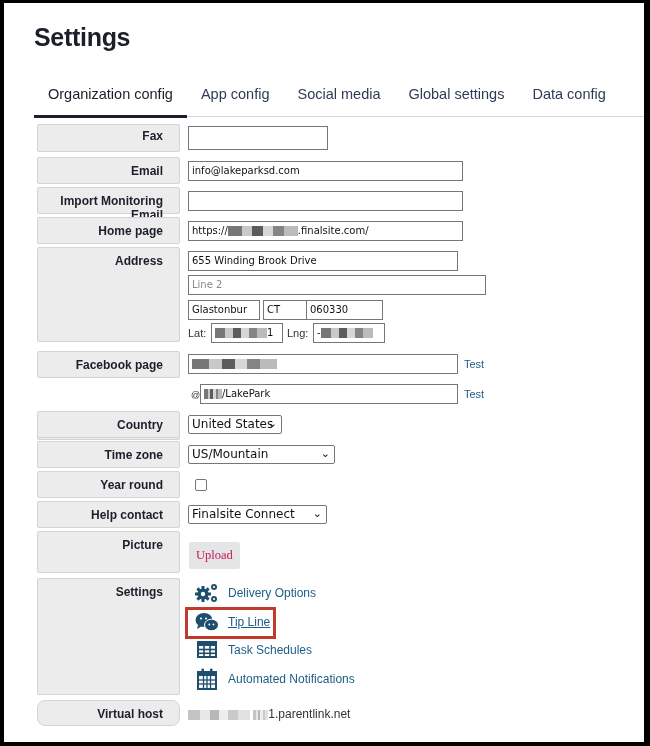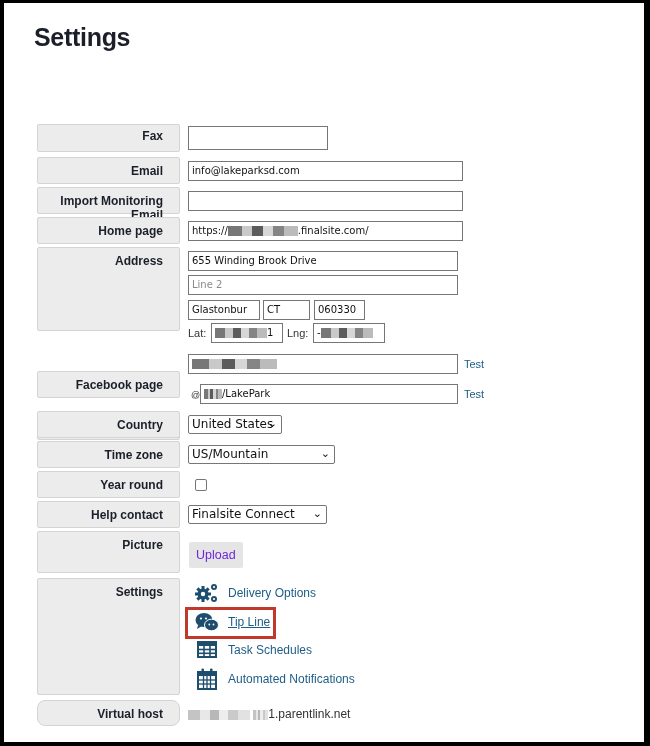--- a/index.html
+++ b/index.html
@@ -49,36 +49,43 @@
   .blur {
     display: inline-block; height: 10px; background: linear-gradient(90deg,#555 0 20%,#bbb 20% 35%,#333 35% 50%,#ccc 50% 65%,#666 65% 80%,#aaa 80%);
     vertical-align: middle; opacity: .8;
   }
   .link-test { position: absolute; font-size: 11px; color: #1d5d86; cursor: pointer; }
   .small-label { position: absolute; font-size: 11px; color: #333; }
   .checkbox {
     position: absolute; width: 12px; height: 12px; border: 1px solid #767676; border-radius: 2px; background: #fff; box-sizing: border-box;
   }
   .upload-btn {
-    position: absolute; background: #e5e5e5; color: #6d28d9; font-family: Liberation Sans, sans-serif;
+    position: absolute; background: #e5e5e5; color: #be185d; font-family: Liberation Serif, serif;
     font-size: 12.5px; padding: 6px 7px; border-radius: 2px; cursor: pointer;
   }
   .setting-link { position: absolute; display: flex; align-items: center; font-size: 12px; color: #1d5d86; cursor: pointer; }
   .setting-link svg { margin-right: 9px; }
   .highlight-box {
     position: absolute; border: 3px solid #c0392b; box-sizing: border-box;
   }
   .vhost { position: absolute; font-size: 12px; color: #333; }
 </style>
 </head>
 <body>
 
 <div class="frame">
   <div class="page-title">Settings</div>
 
+  <div class="tabs">
+    <div class="tab active">Organization config</div>
+    <div class="tab">App config</div>
+    <div class="tab">Social media</div>
+    <div class="tab">Global settings</div>
+    <div class="tab">Data config</div>
+  </div>
 
   <div class="form">
 
     <div class="row" style="top:0;">
       <div class="label-cell" style="top:-6px;height:28px;padding-top:4px;">Fax</div>
       <div class="input" style="left:151px;top:-4px;width:140px;height:24px;"></div>
     </div>
 
     <div class="row" style="top:27px;">
       <div class="label-cell" style="top:0;height:27px;">Email</div>
@@ -91,38 +98,38 @@
     </div>
 
     <div class="row" style="top:87px;">
       <div class="label-cell" style="top:0;height:27px;">Home page</div>
       <div class="input" style="left:151px;top:4px;width:275px;">
         <span>https://</span><span class="blur" style="width:70px;"></span><span>.finalsite.com/</span>
       </div>
     </div>
 
     <div class="row" style="top:117px;">
-      <div class="label-cell" style="top:0;height:84px;">Address</div>
+      <div class="label-cell" style="top:0;height:95px;">Address</div>
       <div class="input" style="left:151px;top:4px;width:270px;">655 Winding Brook Drive</div>
-      <div class="input placeholder" style="left:151px;top:28px;width:270px;">Line 2</div>
+      <div class="input placeholder" style="left:151px;top:28px;width:298px;">Line 2</div>
       <div class="input" style="left:151px;top:53px;width:72px;">Glastonbur</div>
       <div class="input" style="left:226px;top:53px;width:47px;">CT</div>
-      <div class="input" style="left:277px;top:53px;width:51px;">060330</div>
+      <div class="input" style="left:269px;top:53px;width:77px;">060330</div>
       <span class="small-label" style="left:151px;top:80px;">Lat:</span>
       <div class="input" style="left:174px;top:76px;width:72px;">
         <span class="blur" style="width:52px;"></span><span>1</span>
       </div>
       <span class="small-label" style="left:250px;top:80px;">Lng:</span>
       <div class="input" style="left:276px;top:76px;width:72px;">
         <span>-</span><span class="blur" style="width:52px;"></span>
       </div>
     </div>
 
     <div class="row" style="top:221px;">
-      <div class="label-cell" style="top:0;height:27px;margin-top:20px;">Facebook page</div>
+      <div class="label-cell" style="top:0;height:27px;">Facebook page</div>
       <div class="input" style="left:151px;top:3px;width:270px;">
         <span class="blur" style="width:85px;"></span>
       </div>
       <span class="link-test" style="left:427px;top:7px;">Test</span>
     </div>
 
     <div class="row" style="top:251px;">
       <div class="label-cell" style="top:0;height:27px;margin-top:32px;">Twitter handle</div>
       <span class="small-label" style="left:154px;top:9px;font-size:9px;">@</span>
       <div class="input" style="left:163px;top:3px;width:258px;">

